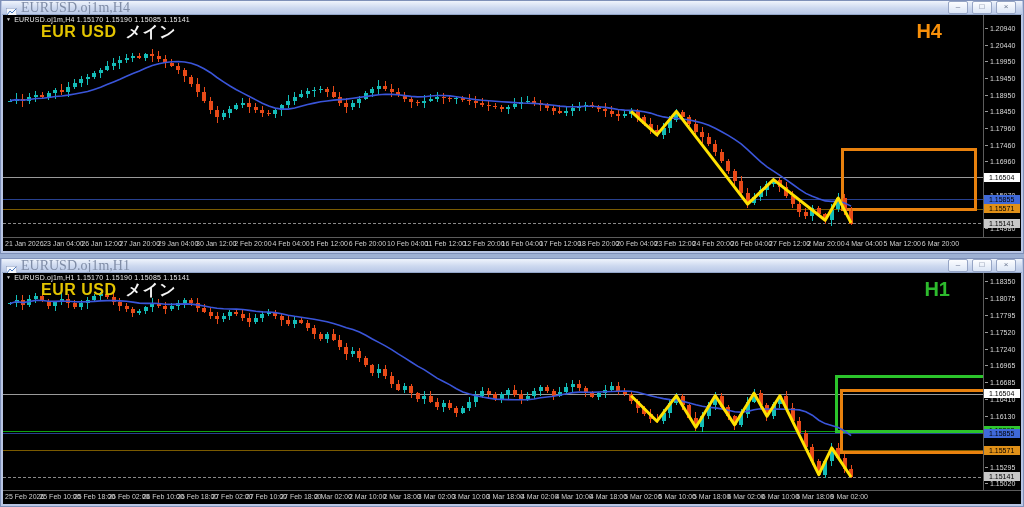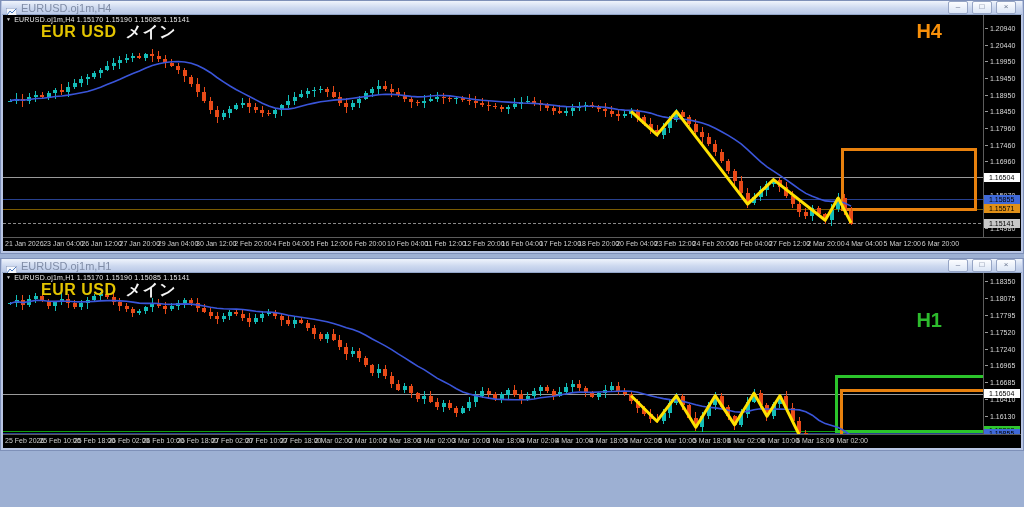--- a/index.html
+++ b/index.html
@@ -1,26 +1,26 @@
 <!DOCTYPE html>
 <html><head>
 <meta charset="utf-8">
 <style>
   html,body{margin:0;padding:0;width:1024px;height:507px;overflow:hidden;
     background:#9db0d3;font-family:"Liberation Sans",sans-serif;}
   .window{position:absolute;left:0;width:1024px;background:#b9c6e4;
     border:1px solid #7e90b8;box-sizing:border-box;}
   #w1{top:0;height:254px}
-  #w2{top:258px;height:193px}
+  #w2{top:258px;height:249px}
   .titlebar{position:absolute;left:1px;right:1px;top:0;height:13px;
     background:linear-gradient(#eff4fc,#ccd8ef 55%,#b9c8e6);
     border-bottom:1px solid #93a6c9;display:flex;align-items:center;
     gap:4px;padding:0 4px;}
   .wicon{width:11px;height:9px;display:inline-block;flex:0 0 auto;}
-  .title{font-size:11px;color:#7f8ca6;flex:1;white-space:nowrap;overflow:hidden;line-height:12px;}
+  .title{font-size:14px;color:#7f8ca6;flex:1;white-space:nowrap;overflow:hidden;line-height:12px;font-family:Liberation Serif, serif;}
   .winbtns{display:flex;gap:4px;flex:0 0 auto;margin-right:2px;}
   .winbtn{width:18px;height:11px;border:1px solid #96a5c5;border-radius:2px;
     background:linear-gradient(#fcfdff,#dce6f6);color:#66738e;font-size:8px;
     line-height:9px;text-align:center;cursor:default;}
   .chart-wrap{position:absolute;left:2px;right:2px;top:14px;bottom:2px;background:#000;}
   .plot{position:absolute;left:0;top:0;right:37px;bottom:13px;overflow:hidden;}
   .plot svg{position:absolute;left:0;top:0;}
   .sym-info{position:absolute;top:1px;left:3px;font-size:7px;color:#e9e9e9;
     white-space:nowrap;letter-spacing:.2px;}
   .sym-info .dd{font-size:5px;color:#d0d0d0;margin-right:3px;vertical-align:1px;}
@@ -667,21 +667,21 @@
           <rect x="833.2" y="174.9" width="4" height="9.7" fill="#e84a18"></rect>
           <line x1="841.63" x2="841.63" y1="180.7" y2="199.7" stroke="#e84a18" stroke-width="1"></line>
           <rect x="839.6" y="184.6" width="4" height="10.9" fill="#e84a18"></rect>
           <line x1="848.1" x2="848.1" y1="192.3" y2="205.4" stroke="#e84a18" stroke-width="1"></line>
           <rect x="846.1" y="195.5" width="4" height="8.4" fill="#e84a18"></rect>
           <polyline points="7.0,30.4 13.5,28.5 19.9,29.6 26.4,28.5 32.9,27.4 39.4,27.5 45.8,28.3 52.3,28.4 58.8,28.1 65.2,28.3 71.7,28.8 78.2,28.9 84.6,28.8 91.1,28.4 97.6,27.9 104.0,27.6 110.5,27.6 117.0,27.9 123.5,28.2 129.9,29.1 136.4,30.1 142.9,30.4 149.3,30.3 155.8,30.5 162.3,31.2 168.8,31.4 175.2,31.1 181.7,30.9 188.2,31.1 194.6,31.9 201.1,33.0 207.6,34.2 214.0,35.2 220.5,35.8 227.0,36.0 233.4,36.1 239.9,36.5 246.4,37.4 252.9,38.3 259.3,38.9 265.8,39.0 272.3,39.6 278.7,40.7 285.2,42.2 291.7,43.3 298.1,44.2 304.6,45.2 311.1,46.3 317.6,47.5 324.0,48.7 330.5,50.4 337.0,52.5 343.4,54.7 349.9,56.5 356.4,59.1 362.8,62.2 369.3,66.0 375.8,69.4 382.3,72.9 388.7,76.6 395.2,80.9 401.7,84.9 408.1,89.0 414.6,93.1 421.1,96.6 427.6,100.9 434.0,105.1 440.5,108.5 447.0,111.9 453.4,115.8 459.9,118.9 466.4,121.1 472.8,122.6 479.3,124.0 485.8,125.1 492.3,126.1 498.7,126.4 505.2,126.6 511.7,126.7 518.1,126.7 524.6,126.7 531.1,126.0 537.5,124.8 544.0,124.0 550.5,123.3 556.9,122.0 563.4,120.7 569.9,119.6 576.4,119.1 582.8,119.2 589.3,119.4 595.8,119.0 602.2,118.7 608.7,118.5 615.2,118.3 621.6,118.0 628.1,118.3 634.6,119.3 641.1,121.0 647.5,122.7 654.0,124.3 660.5,125.6 666.9,126.6 673.4,127.4 679.9,128.4 686.4,129.9 692.8,131.8 699.3,133.3 705.8,134.3 712.2,134.9 718.7,135.9 725.2,137.2 731.6,138.8 738.1,139.1 744.6,138.4 751.0,136.8 757.5,135.8 764.0,136.0 770.5,136.1 776.9,136.1 783.4,136.2 789.9,136.5 796.3,136.9 802.8,138.8 809.3,142.2 815.8,147.2 822.2,150.6 828.7,152.6 835.2,154.6 841.6,158.0 848.1,162.7" fill="none" stroke="#3a55d9" stroke-width="1.6" shape-rendering="auto"></polyline>
           <polyline points="628.1,122.7 654.0,148.2 673.4,122.7 692.8,154.2 712.2,122.7 731.6,151.8 751.0,120.2 764.0,143.3 776.9,122.7 815.8,201.6 828.7,174.9 848.1,204.0" fill="none" stroke="#ffe100" stroke-width="3" stroke-linejoin="round" shape-rendering="auto"></polyline>
         </svg>
       <div class="sym-info"><span class="dd">▼</span><span>EURUSD.oj1m,H1  1.15170 1.15190 1.15085 1.15141</span></div>
       <div class="watermark"><span class="wm-sym">EUR USD</span><span class="wm-suffix">メイン</span></div>
-      <div class="tflabel" style="color: rgb(45, 187, 45); right: 42px; margin-top: 31px;">H1</div>
+      <div class="tflabel" style="color: rgb(45, 187, 45); right: 34px;">H1</div>
     </div>
     <div class="paxis">
         <div class="ptick" style="top: 5.1px;">1.18350</div>
         <div class="ptick" style="top: 21.8px;">1.18075</div>
         <div class="ptick" style="top: 38.8px;">1.17795</div>
         <div class="ptick" style="top: 55.5px;">1.17520</div>
         <div class="ptick" style="top: 72.5px;">1.17240</div>
         <div class="ptick" style="top: 89.2px;">1.16965</div>
         <div class="ptick" style="top: 106.2px;">1.16685</div>
         <div class="ptick" style="top: 122.9px;">1.16410</div>

